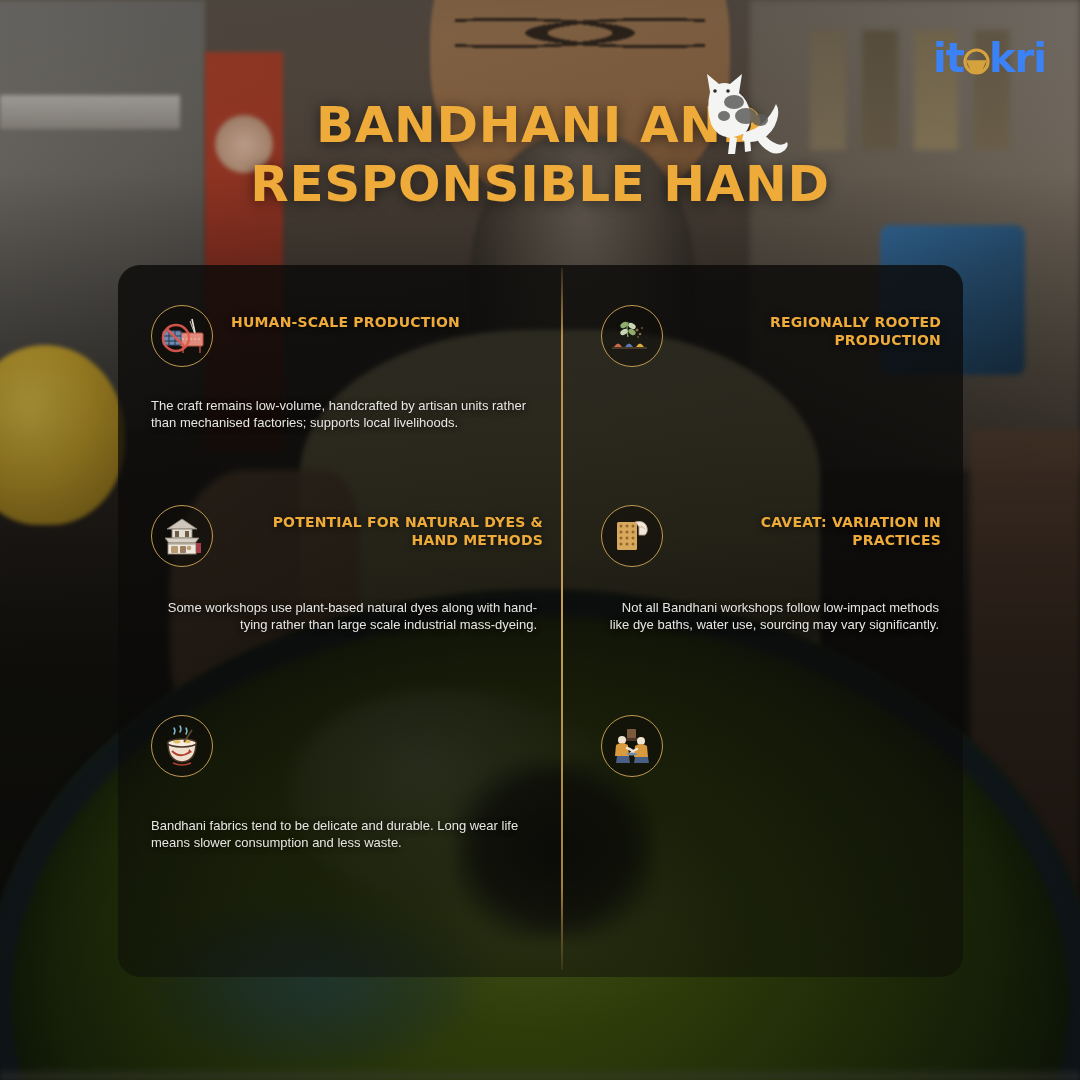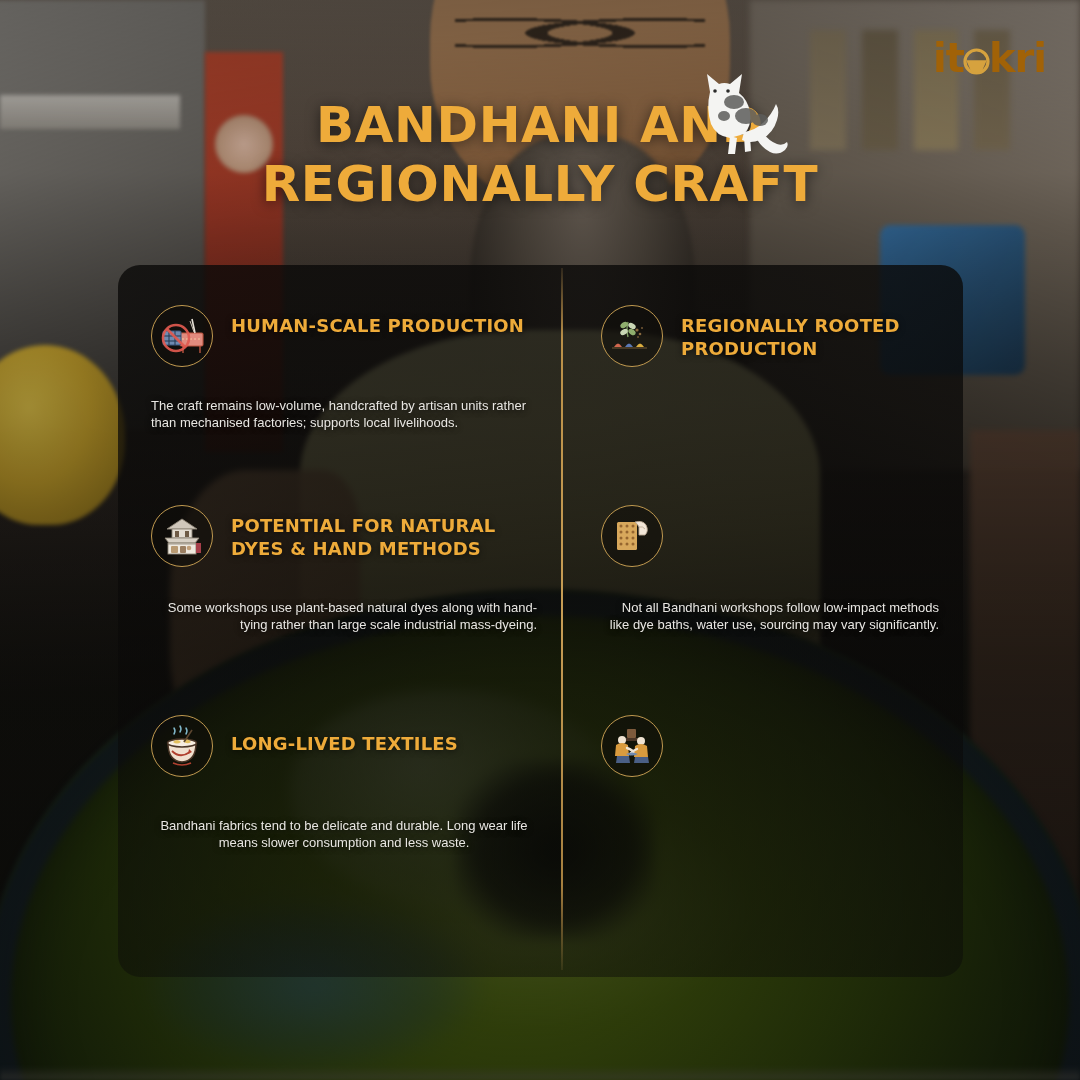--- a/index.html
+++ b/index.html
@@ -151,21 +151,21 @@
   .bg-veil{
     position:absolute; inset:0;
     background:
       linear-gradient(180deg,rgba(6,6,5,.30) 0%,rgba(6,6,5,.12) 16%,rgba(6,6,5,.30) 34%,rgba(6,6,5,.48) 60%,rgba(6,6,5,.52) 100%);
   }
 
   
   .logo{
     position:absolute; right:34px; top:38px;
     font-size:40px; font-weight:700; letter-spacing:-1px;
-    color:#a16207; line-height:1;
+    color:#3b82f6; line-height:1;
     font-family:"DejaVu Sans", sans-serif;
   }
   .logo .basket{
     display:inline-block; position:relative; width:27px; height:27px;
     vertical-align:-3px; margin:0 -1px;
   }
   .logo .basket svg{ position:absolute; left:0; top:0; }
 
   
   .title-wrap{
@@ -209,34 +209,35 @@
   .head-row{ display:flex; align-items:flex-start; gap:18px; }
   .icon-circle{
     flex:0 0 auto; width:62px; height:62px; border-radius:50%;
     border:1.6px solid #c19a50;
     background:rgba(14,12,10,.55);
     display:flex; align-items:center; justify-content:center;
     overflow:hidden;
   }
   .icon-circle svg{ display:block; }
   .card-title{
-    color:#eeab3a; font-weight:800; font-size:18px; line-height:1.28;
+    color:#eeab3a; font-weight:800; font-size:14px; line-height:1.28;
     letter-spacing:.2px; padding-top:9px;
     font-family:"DejaVu Sans", sans-serif;
     text-shadow:0 1px 6px rgba(0,0,0,.6);
+    text-align:right;
   }
   .card-body{
     color:#e8e6e2; font-size:13px; line-height:1.32; margin-top:30px;
     text-shadow:0 1px 6px rgba(0,0,0,.75);
   }
   .cell-l .card-body{ padding-right:6px; }
   .cell-r .card-body{ padding-right:2px; }
   
   .r2 .card-body{ margin-top:32px;text-align:right; }
-  .r3 .card-body{ margin-top:40px;text-align:center; }
+  .r3 .card-body{ margin-top:40px; }
   .r3.cell-l .card-title{ padding-top:17px; }
 </style>
 </head>
 <body>
 
 <div class="bg">
   <div class="bg-room"></div>
   <div class="bg-cabinet"></div>
   <div class="bg-cabinet2"></div>
   <div class="bg-can"></div>
@@ -263,21 +264,21 @@
 
 <div class="logo">
   <span>it</span><span class="basket"><svg width="27" height="27" viewBox="0 0 27 27">
         <circle cx="13.5" cy="13.5" r="11.5" fill="none" stroke="#d6a23e" stroke-width="3.2"></circle>
         <path d="M3.2 12.2 L23.8 12.2 L18.8 23.6 Q13.5 26 8.2 23.6 Z" fill="#d6a23e"></path>
       </svg></span><span>kri</span>
 </div>
 
 <div class="title-wrap">
   <div class="title">BANDHANI AND</div>
-  <div class="title">REGIONALLY CRAFT</div>
+  <div class="title">RESPONSIBLE HAND</div>
   <div class="cat">
     <svg width="108" height="108" viewBox="0 0 108 108">
       <g fill="#f4f4f2">
         <path d="M20 34 L17 16 L29 26 Q34 24 40 26 L52 16 L49 35 Q58 42 60 54 Q62 68 54 76 L40 80 Q26 78 21 66 Q16 50 20 34 Z"></path>
         <path d="M54 74 Q66 72 74 64 Q82 56 86 46 Q90 52 87 62 Q83 76 70 82 Q60 86 52 82 Z"></path>
         <path d="M66 80 Q72 90 80 94 Q88 98 95 92 Q99 88 97 84 Q93 88 87 86 Q79 83 74 76 Z"></path>
         <path d="M40 78 L38 96 L45 96 L47 80 Z"></path>
         <path d="M54 78 L55 94 L61 93 L60 78 Z"></path>
       </g>
       <g fill="#5d5d5b" opacity=".85">
@@ -378,20 +379,21 @@
               <circle cx="18" cy="25" r="1.5"></circle>
               <circle cx="24" cy="25" r="1.5"></circle>
             <circle cx="12" cy="31" r="1.5"></circle>
               <circle cx="18" cy="31" r="1.5"></circle>
               <circle cx="24" cy="31" r="1.5"></circle>
           </g>
           <path d="M26 9 Q34 7 37 12 Q40 18 36 22 L30 22 L30 14 Q28 10 26 9 Z" fill="#f2e6d8" stroke="#b9a792" stroke-width=".9"></path>
           <path d="M30 14 Q34 13 36 16" stroke="#b9a792" stroke-width=".8" fill="none"></path>
         </svg>
       </div>
+      <div class="card-title">CAVEAT: VARIATION IN PRACTICES</div>
     </div>
     <div class="card-body">Not all Bandhani workshops follow low-impact methods like dye baths, water use, sourcing may vary significantly.</div>
   </div>
 
   <div class="cell cell-l r3">
     <div class="head-row">
       <div class="icon-circle">
         <svg width="46" height="46" viewBox="0 0 46 46">
           <g stroke="#7fb6c9" stroke-width="1.5" fill="none" stroke-linecap="round">
             <path d="M15 11 q2-3 0-6"></path>
@@ -401,21 +403,20 @@
           <path d="M9 20 Q9 38 23 39 Q37 38 37 20 Z" fill="#f0e0cf" stroke="#4a3526" stroke-width="1.5"></path>
           <ellipse cx="23" cy="20" rx="14.5" ry="4" fill="#f6ecdf" stroke="#4a3526" stroke-width="1.5"></ellipse>
           <path d="M14 19 q4-4 8 0 q-4 3-8 0 Z" fill="#e3c05e"></path>
           <path d="M24 18 q4-4 8 1 q-4 3-8-1 Z" fill="#e3c05e"></path>
           <path d="M25 19 L33 7" stroke="#5b4530" stroke-width="1.6"></path>
           <path d="M13 28 Q21 36 31 29" stroke="#b0402f" stroke-width="1.8" fill="none"></path>
           <path d="M30 26 l3 3 -4 2 Z" fill="#b0402f"></path>
           <path d="M14 40 q9 4 18 0" stroke="#b0402f" stroke-width="1.6" fill="none"></path>
         </svg>
       </div>
-      <div class="card-title">LONG-LIVED TEXTILES</div>
     </div>
     <div class="card-body">Bandhani fabrics tend to be delicate and durable. Long wear life means slower consumption and less waste.</div>
   </div>
 
   <div class="cell cell-r r3">
     <div class="head-row">
       <div class="icon-circle">
         <svg width="46" height="46" viewBox="0 0 46 46">
           <rect x="18" y="6" width="9" height="9" rx="1" fill="#7d5a3c"></rect>
           <rect x="13" y="15" width="20" height="3" fill="#4a3526"></rect>

